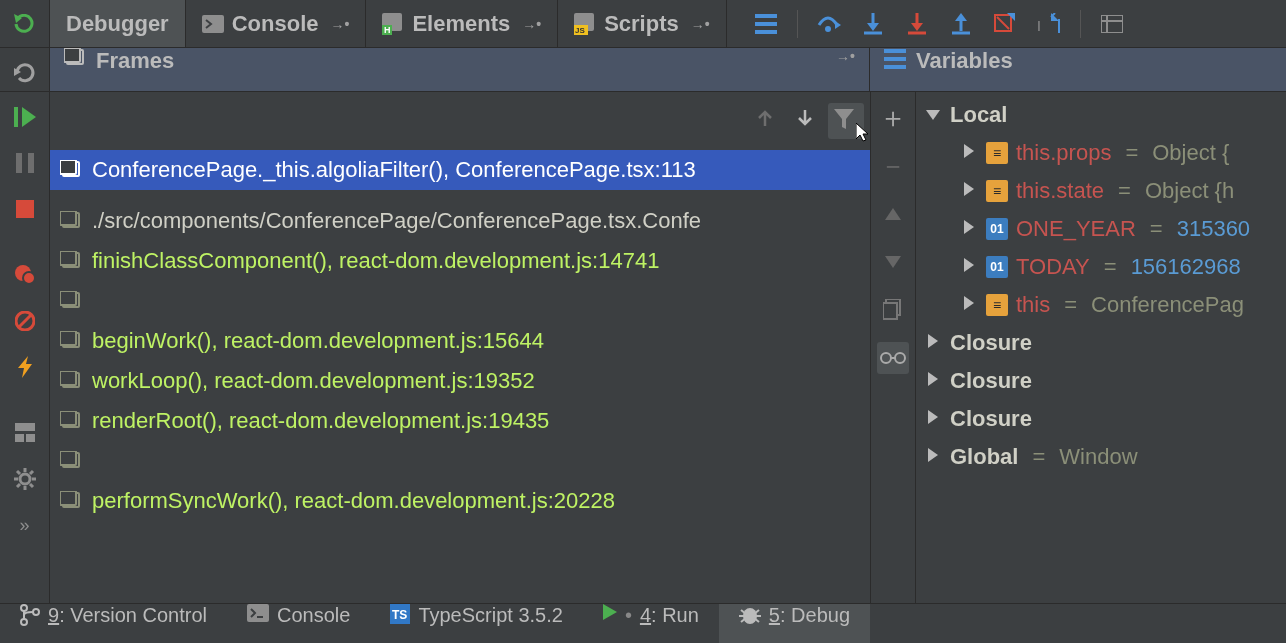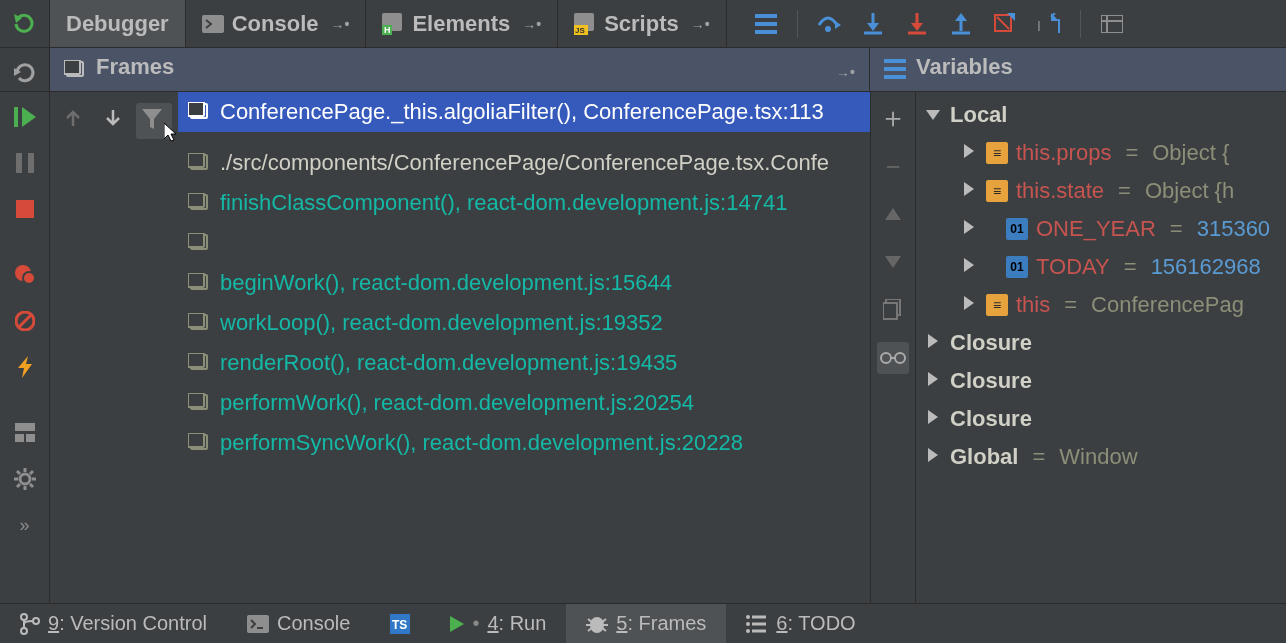--- a/index.html
+++ b/index.html
@@ -36,54 +36,54 @@
   }
   .sep { width: 1px; background: #555; height: 28px; }
   .tb-ico { width: 26px; height: 26px; display: flex; align-items: center; justify-content: center; cursor: pointer; }
   .tb-ico svg { display:block; }
   
   .panel-header-row {
     display: flex; height: 44px; background: #4a5466;
     border-bottom: 1px solid #2b2b2b;
   }
   .panel-header {
-    display: flex; align-items: flex-end; gap: 10px;
-    padding: 11px 14px; font-size: 22px; font-weight: 600;
+    display: flex; align-items: flex-start; gap: 10px;
+    padding: 0 14px; font-size: 22px; font-weight: 600;
     color: #bbbbbb;
   }
   .panel-header.frames { flex: 1 1 auto; border-right: 1px solid #2b2b2b; }
   .panel-header.vars   { width: 416px; flex: 0 0 416px; }
   .pin-right { margin-left: auto; font-size: 14px; color:#a0a0a0; }
   
   .body { flex: 1 1 auto; display: flex; min-height: 0; }
   
   .gutter-btn {
     width: 38px; height: 38px; margin-top: 6px;
     display: flex; align-items: center; justify-content: center;
     cursor: pointer;
   }
   .gutter-btn svg { display:block; }
   
   .frames-col {
     flex: 1 1 auto; min-width: 0;
-    display: flex; flex-direction: row;
+    display: flex; flex-direction: column;
     background: #3c3f41;
     text-align: right;
   }
   .frames-toolbar {
     height: 58px; display: flex; align-items: center;
     justify-content: flex-end; gap: 6px; padding: 0 6px;
     background: #3c3f41;
   }
   .frames-list { flex: 1 1 auto; overflow: hidden; }
   .frame-item {
     display: flex; align-items: center; gap: 10px;
     height: 40px; padding: 0 10px;
     font-size: 22px;
-    color: #14b8a6;
+    color: #bef264;
     white-space: nowrap; overflow: hidden;
     cursor: pointer;
   }
   .frame-item.selected { background: #365abb; color: #ffffff; }
   .frame-item.bright   { color: #d0d0c6; margin-top: 11px; }
   .frame-icon { flex: 0 0 auto; }
   
   .mid-strip {
     width: 46px; flex: 0 0 46px;
     background: #3c3f41;
@@ -103,36 +103,36 @@
   .var-row {
     display:flex; align-items:center; gap:8px;
     height: 38px; padding-left: 8px;
     font-size: 22px;
     white-space: nowrap; overflow:hidden;
     cursor:pointer;
   }
   .caret { width:18px; text-align:center; color:#bbbbbb; font-size:16px; }
   .obj-ico { width:22px; height:22px; display:inline-flex; align-items:center; justify-content:center; border-radius:2px; font-size:14px; font-weight:700; color:#2b2b2b; }
   .obj-ico.o { background:#e6a23c; }
-  .obj-ico.n { background:#3c7dbf; color:#000000; font-size:12px;margin-left:20px; }
+  .obj-ico.n { background:#3c7dbf; color:#ffffff; font-size:12px; }
   .var-name   { color:#c65450; }
   .var-eq     { color:#8b8f78; padding:0 6px; }
   .var-val    { color:#8b8f78; }
   .var-val.num{ color:#5a9bd4; }
   .scope-name { color:#d0d0c6; font-weight:600; }
   .scope-val  { color:#8b8f78; }
   .indent1 { width: 28px; flex:0 0 28px; }
   
   .status-bar {
     height: 40px; display:flex; align-items:stretch;
     background: #3c3f41; border-top:1px solid #2b2b2b;
     font-size: 20px;
   }
   .sb-item {
-    display:flex; align-items:center; gap:8px;
+    display:flex; align-items:flex-start; gap:8px;
     padding: 0 20px; cursor:pointer;
     color:#bbbbbb;
   }
   .sb-item.active { background:#4e5254; }
   .sb-item .u { text-decoration: underline; }
   
   .ico-frame { width:22px; height:20px; }
   .arrow { font-size:22px; color:#6e6e6e; }
   .arrow.btn { cursor:pointer; padding: 4px 8px; }
   .funnel { width:28px; height:28px; border: none; cursor:pointer;}
@@ -523,21 +523,20 @@
           <div class="frame-item">
             <svg class="frame-icon ico-frame" width="22" height="20" style="color:#8b8f78">
               <use href="#svg-frame"></use>
             </svg>
             <span>renderRoot(), react-dom.development.js:19435</span>
           </div>
           <div class="frame-item">
             <svg class="frame-icon ico-frame" width="22" height="20" style="color:#8b8f78">
               <use href="#svg-frame"></use>
             </svg>
-            <span>performWork(), react-dom.development.js:20254</span>
           </div>
           <div class="frame-item">
             <svg class="frame-icon ico-frame" width="22" height="20" style="color:#8b8f78">
               <use href="#svg-frame"></use>
             </svg>
             <span>performSyncWork(), react-dom.development.js:20228</span>
           </div>
         </div>
     </div>
 
@@ -666,35 +665,30 @@
     <div class="sb-item">
       <svg width="22" height="18">
           <use href="#svg-terminal"></use>
         </svg>
       <span>Console</span>
     </div>
     <div class="sb-item">
       <svg width="20" height="20">
           <use href="#svg-ts"></use>
         </svg>
+      <span>TypeScript 3.5.2</span>
     </div>
     <div class="sb-item">
       <svg width="14" height="16">
           <use href="#svg-play"></use>
         </svg>
       <span style="color:#888">•</span>
       <span><span class="u">4</span><span>: Run</span></span>
     </div>
     <div class="sb-item active">
       <svg width="22" height="22">
           <use href="#svg-bug"></use>
         </svg>
-      <span><span class="u">5</span><span>: Frames</span></span>
-    </div>
-    <div class="sb-item">
-      <svg width="22" height="20">
-          <use href="#svg-todo"></use>
-        </svg>
-      <span><span class="u">6</span><span>: TODO</span></span>
+      <span><span class="u">5</span><span>: Debug</span></span>
     </div>
   </div>
 
 </div>
 
 </body></html>

